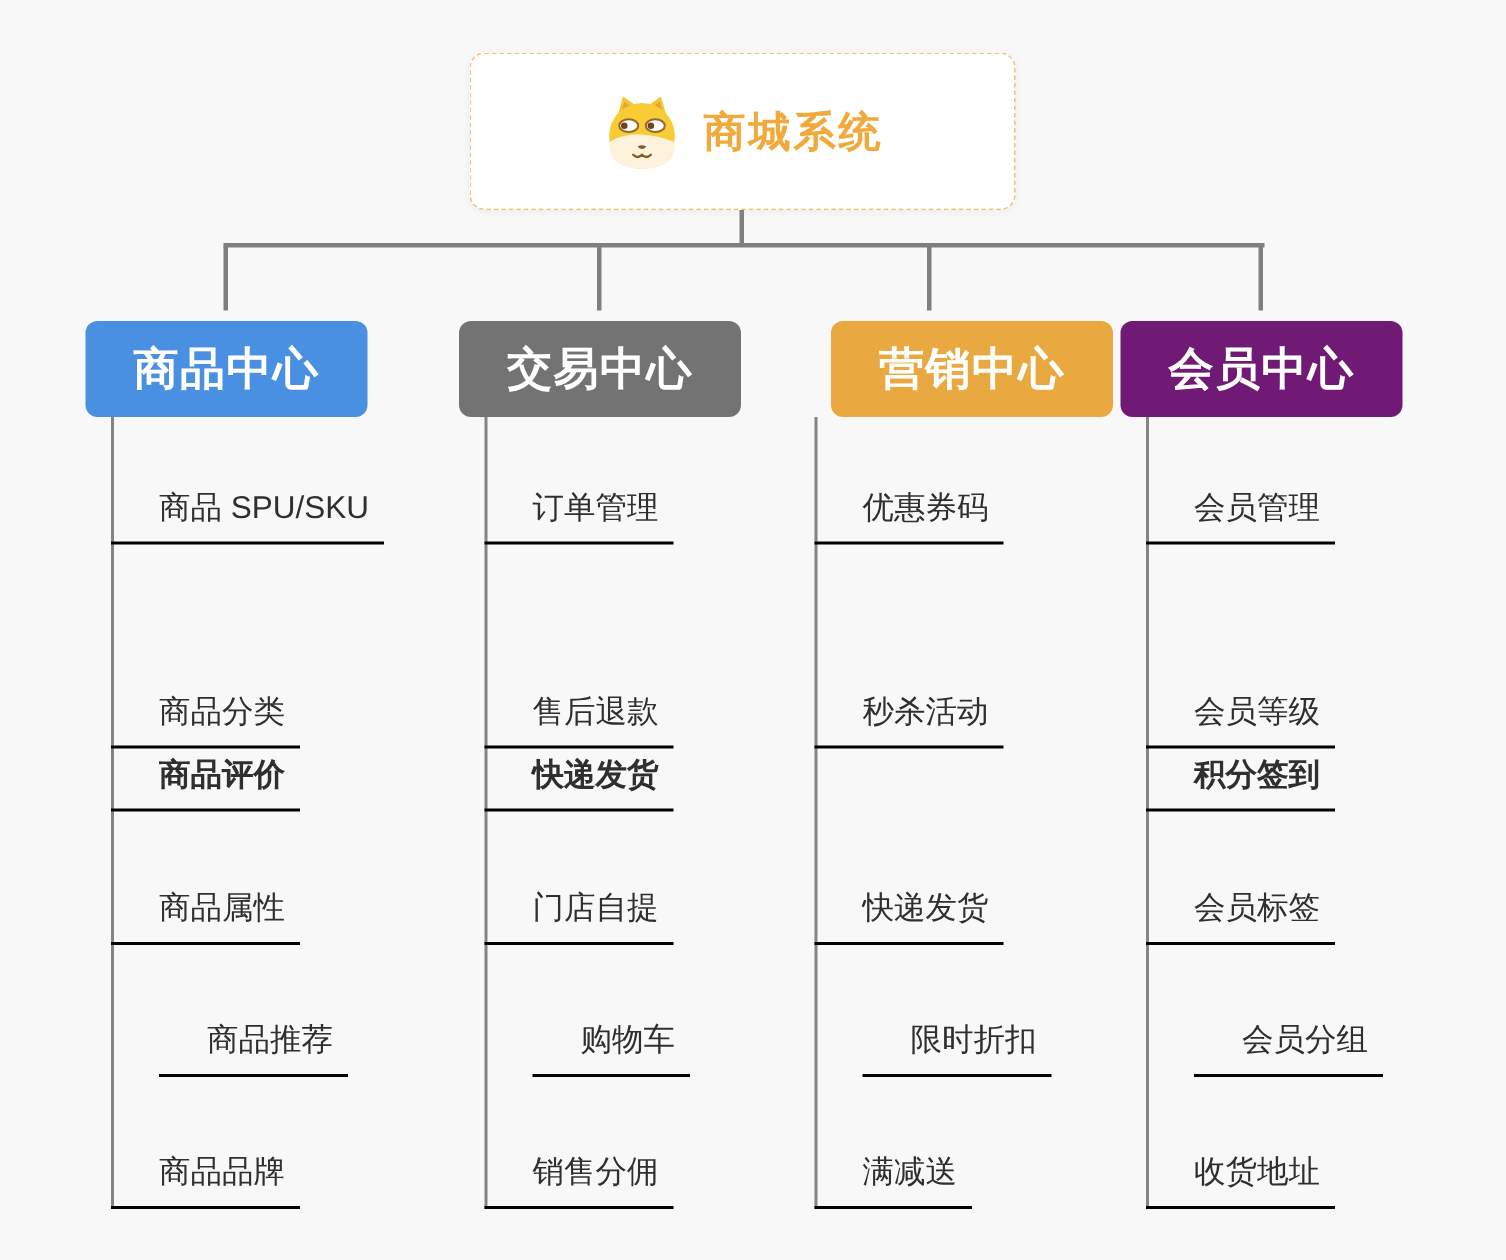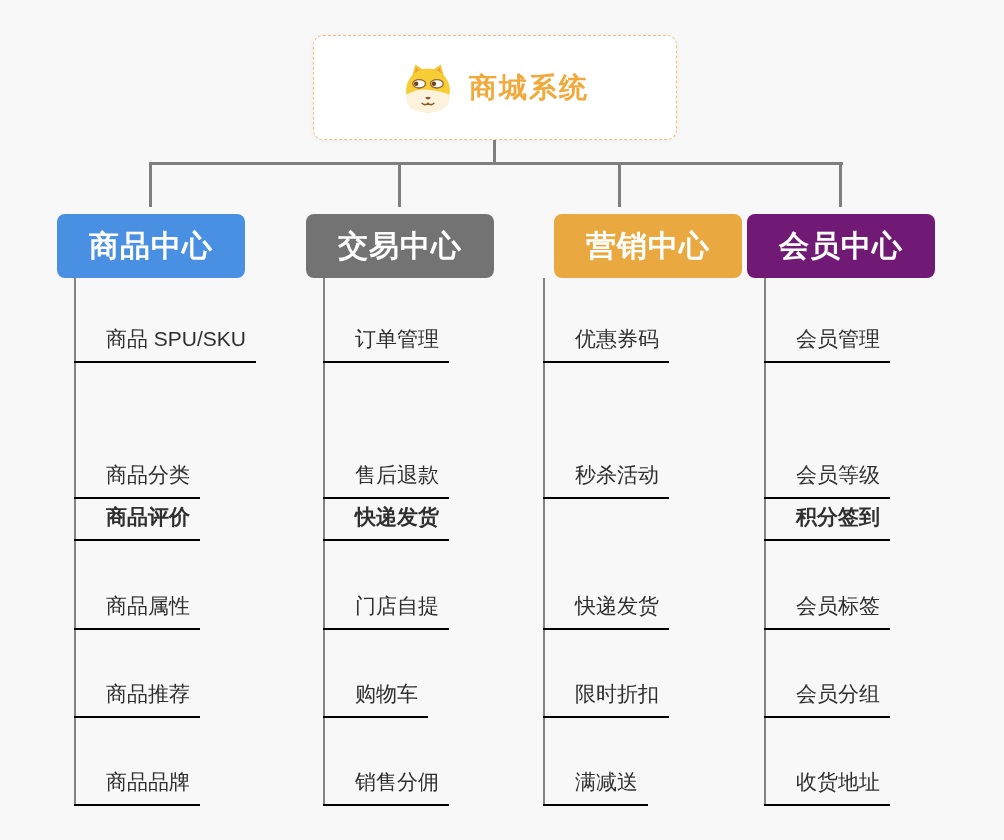--- a/index.html
+++ b/index.html
@@ -44,21 +44,21 @@
   }
   .trunk{position:absolute;left:17px;top:64px;width:2px;height:528px;background:#848484;}
   .item{
     position:absolute;left:17px;
     font-size:21px;color:#2f2f2f;line-height:28px;
     padding:0 10px 8px 32px;
     border-bottom:2px solid #000000;
     white-space:nowrap;
   }
   .item-0{top:111px;} .item-1{top:200px;margin-top:47px;} .item-2{top:289px;font-weight:bold;}
-  .item-3{top:378px;} .item-4{top:466px;} .item-5{top:554px;}
+  .item-3{top:378px;} .item-4{top:466px;margin-left:32px;} .item-5{top:554px;}
 </style>
 </head>
 <body>
 
 <div class="canvas">
 
   <div class="root-node">
     <svg class="logo" viewBox="0 0 64 64">
       <path d="M12 22 L17 4 L30 13 Z" fill="#f6c431"></path>
       <path d="M15 19 L18 8 L26 14 Z" fill="#e8a23c"></path>

